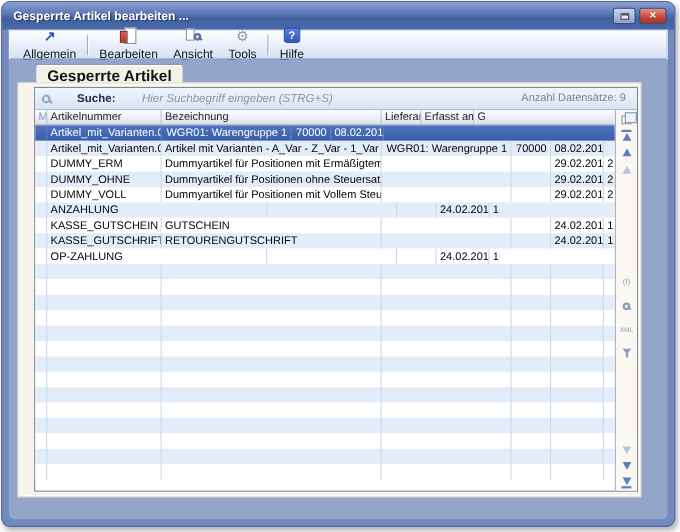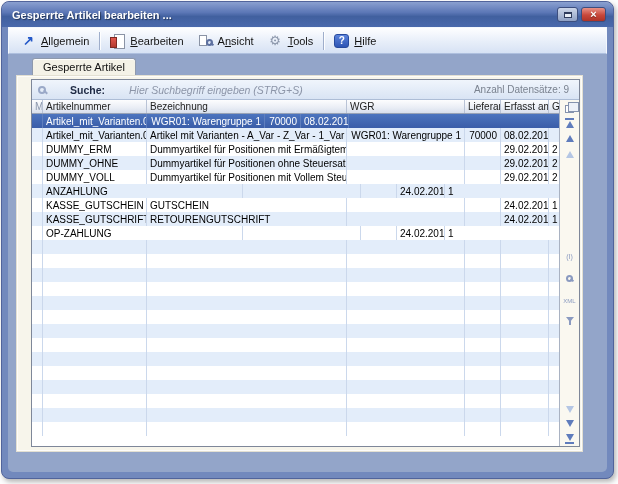--- a/index.html
+++ b/index.html
@@ -16,40 +16,40 @@
   .winbtn{height:15px;border-radius:3px;border:1px solid #3D4E7E;display:flex;align-items:center;
     justify-content:center;margin-left:3px;cursor:default;}
   .btn-restore{width:21px;background:linear-gradient(#CDD6E8,#8FA0C4);}
   .glyph-restore{width:8px;height:6px;border:1px solid #2F3B5C;box-shadow:inset 0 1px 0 #2F3B5C;background:#E8EDF6;}
   .btn-close{width:25px;background:linear-gradient(#E89287,#C8473A 55%,#AE3327);color:#fff;font-weight:bold;
     font-size:11px;line-height:11px;text-shadow:0 1px 1px rgba(0,0,0,.4);}
   
   .toolbar{position:absolute;top:25px;left:6px;right:6px;height:27px;display:flex;align-items:center;
     padding:0 5px;background:linear-gradient(#FEFEFF,#E7EEF9 55%,#D7E2F4);
     border:1px solid #F4F8FE;border-bottom:1px solid #AEBFDE;}
-  .tb-item{display:flex;align-items:center;gap:5px;padding:2px 7px;font-size:11px;color:#141414;border-radius:3px;}
+  .tb-item{display:flex;align-items:center;gap:5px;padding:2px 7px;font-size:11px;color:#141414;border-radius:3px;flex-direction:column;}
   .tb-sep{width:1px;height:18px;background:#9FAECB;box-shadow:1px 0 0 rgba(255,255,255,.9);margin:0 3px;}
   .tbi{display:inline-flex;align-items:center;justify-content:center;width:15px;height:14px;position:relative;}
   .tbi-arrow::before{content:"\2197";color:#2458C8;font-weight:bold;font-size:13px;line-height:13px;}
   .tbi-edit::before{content:"";position:absolute;left:4px;top:0;width:9px;height:13px;background:#fff;border:1px solid #8A93A5;}
   .tbi-edit::after{content:"";position:absolute;left:0;top:3px;width:5px;height:9px;
     background:linear-gradient(#E1574E,#B33A30);border:1px solid #7E2A24;}
   .tbi-view .pg{position:absolute;left:1px;top:1px;width:8px;height:11px;background:#fff;border:1px solid #8A93A5;}
   .tbi-view .mg{position:absolute;right:0;bottom:2px;width:7px;height:7px;border:2px solid #5E71A0;border-radius:50%;background:rgba(220,230,246,.7);}
   .tbi-view .mg::after{content:"";position:absolute;width:4px;height:2px;background:#5E71A0;transform:rotate(45deg);right:-3px;bottom:-1px;}
   .tbi-gear::before{content:"\2699";color:#8C97AB;font-size:13px;line-height:13px;}
   .tbi-help{width:15px;height:14px;border-radius:3px;background:linear-gradient(#5B83DC,#2E55B4);
     border:1px solid #274A9E;color:#fff;font-weight:bold;font-size:10px;}
   .tbi-help::before{content:"?";}
   u{text-decoration:underline;}
   
   .strip{position:absolute;top:52px;left:6px;right:6px;bottom:6px;background:#93A5C9;border-radius:0 0 5px 5px;}
   .tab{position:absolute;top:56px;left:30px;height:30px;padding:2px 10px 0;background:#F4F2E7;
-    border:1px solid #8E99AD;border-bottom:none;border-radius:3px 3px 0 0;font-size:11px;color:#111;
-    box-shadow:inset 0 1px 0 #fff;}
+    border:1px solid #8E99AD;border-bottom:none;border-radius:3px 3px 0 0;font-size:14px;color:#111;
+    box-shadow:inset 0 1px 0 #fff;font-weight:bold;}
   .panel{position:absolute;top:73px;left:14px;right:30px;bottom:26px;background:#F7F5EB;
     border:1px solid #E3E0D2;box-shadow:inset 0 0 0 1px rgba(255,255,255,.7);}
   
   .tablebox{position:absolute;left:29px;top:77px;width:549px;height:368px;background:#fff;
     border:1px solid #7E8799;font-size:10px;}
   .searchbar{height:20px;display:flex;align-items:center;gap:24px;padding:0 6px;
     background:linear-gradient(#F0F5FC,#D9E4F4);border-bottom:1px solid #ADBDD6;}
   .ico-mag{position:relative;width:8px;height:8px;border:2px solid #9AA9C8;border-radius:50%;flex:none;}
   .ico-mag::after{content:"";position:absolute;width:5px;height:2px;background:#9AA9C8;transform:rotate(45deg);right:-4px;bottom:-1px;}
   .search-label{font-weight:bold;color:#1F2A44;font-size:10.5px;}
@@ -145,21 +145,20 @@
         <span class="search-ph">Hier Suchbegriff eingeben (STRG+S)</span>
         <span class="record-count">Anzahl Datensätze: 9</span>
       </div>
 
       <div class="grid-area">
         <div class="grid" id="grid">
             <div class="hdr">
               <div class="cell w0 cm">M</div>
               <div class="cell w1">Artikelnummer</div>
               <div class="cell w2">Bezeichnung</div>
-              <div class="cell w3">WGR</div>
               <div class="cell w4">Lieferant</div>
               <div class="cell w5">Erfasst am</div>
               <div class="cell w6">G</div>
             </div>
             <div class="row sel">
               <div class="cell w0"></div>
               <div class="cell w1">Artikel_mit_Varianten.001</div>
               <div class="cell w3 wgr">
                 <span>WGR01</span>
                 <span>: Warengruppe 1</span>

